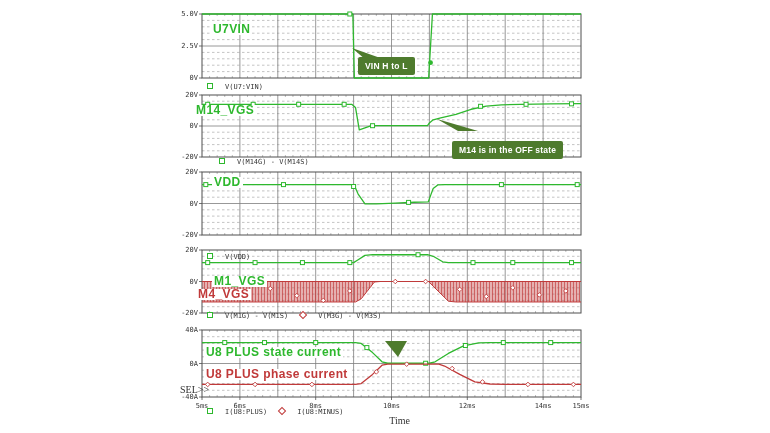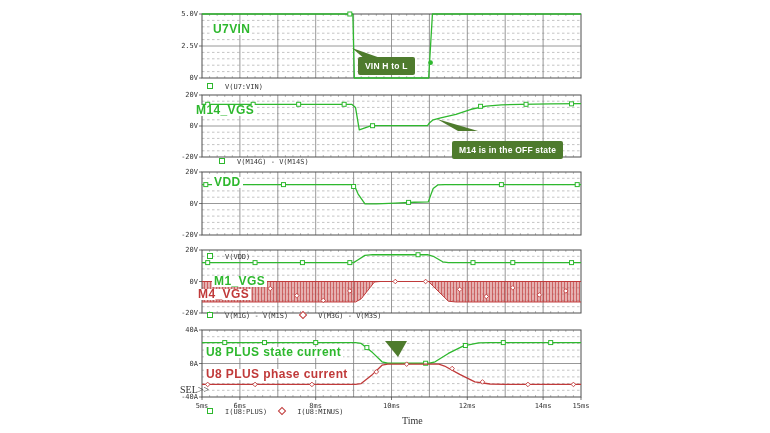--- a/index.html
+++ b/index.html
@@ -904,14 +904,14 @@
         <span class="mk sq"></span>
         <span>I(U8:PLUS)</span>
       </span>
     <span class="item">
         <span class="mk dia"></span>
         <span>I(U8:MINUS)</span>
       </span>
   </div>
 
   <div class="axis-extra" style="left:180px;top:384px">SEL&gt;&gt;</div>
-  <div class="axis-extra" style="left:402px;top:415px;width:26px;text-align:left">Time</div>
+  <div class="axis-extra" style="left:384px;top:415px;width:26px;text-align:right">Time</div>
 </div>
 
 </body></html>

